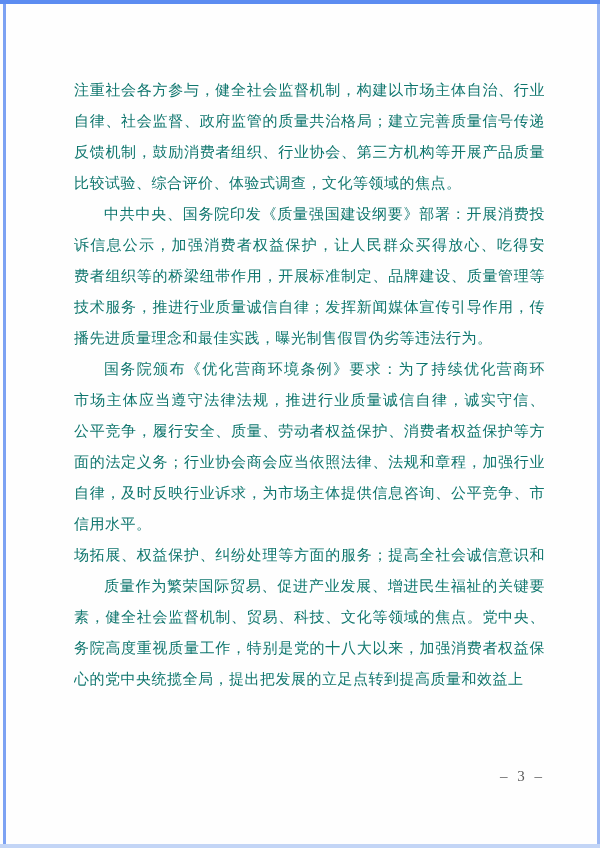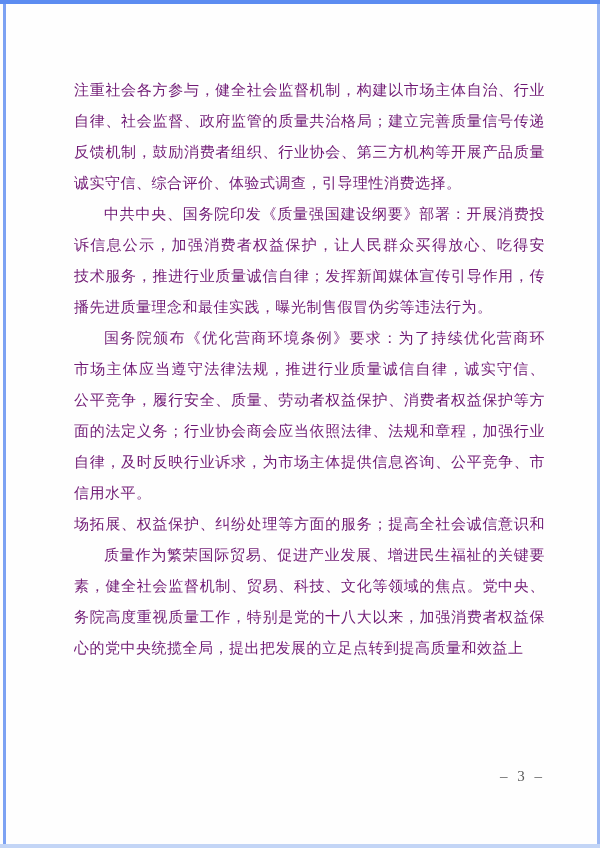--- a/index.html
+++ b/index.html
@@ -41,21 +41,21 @@
     position: absolute;
     left: 74px;
     top: 75px;
     width: 471px;
   }
   .line {
     font-size: 15px;
     line-height: 31px;
     height: 31px;
     overflow: hidden;
-    color: #701a75;
+    color: #0f766e;
     letter-spacing: 0.5px;
   }
   .line.justify {
     text-align: justify;
     text-align-last: justify;
   }
   .line.indent {
     text-indent: 2em;
   }
   .page-number {
@@ -73,23 +73,24 @@
 <div class="page">
   <div class="border-top"></div>
   <div class="border-left"></div>
   <div class="border-right"></div>
   <div class="border-bottom"></div>
 
   <div class="text-body">
       <div class="line justify">注重社会各方参与，健全社会监督机制，构建以市场主体自治、行业</div>
       <div class="line justify">自律、社会监督、政府监管的质量共治格局；建立完善质量信号传递</div>
       <div class="line justify">反馈机制，鼓励消费者组织、行业协会、第三方机构等开展产品质量</div>
-      <div class="line">诚实守信、综合评价、体验式调查，引导理性消费选择。</div>
+      <div class="line">比较试验、综合评价、体验式调查，文化等领域的焦点。</div>
       <div class="line indent justify">中共中央、国务院印发《质量强国建设纲要》部署：开展消费投</div>
       <div class="line justify">诉信息公示，加强消费者权益保护，让人民群众买得放心、吃得安心、</div>
+      <div class="line justify">费者组织等的桥梁纽带作用，开展标准制定、品牌建设、质量管理等</div>
       <div class="line justify">技术服务，推进行业质量诚信自律；发挥新闻媒体宣传引导作用，传</div>
       <div class="line">播先进质量理念和最佳实践，曝光制售假冒伪劣等违法行为。</div>
       <div class="line indent justify">国务院颁布《优化营商环境条例》要求：为了持续优化营商环境，</div>
       <div class="line justify">市场主体应当遵守法律法规，推进行业质量诚信自律，诚实守信、</div>
       <div class="line justify">公平竞争，履行安全、质量、劳动者权益保护、消费者权益保护等方</div>
       <div class="line justify">面的法定义务；行业协会商会应当依照法律、法规和章程，加强行业</div>
       <div class="line justify">自律，及时反映行业诉求，为市场主体提供信息咨询、公平竞争、市</div>
       <div class="line">信用水平。</div>
       <div class="line justify">场拓展、权益保护、纠纷处理等方面的服务；提高全社会诚信意识和</div>
       <div class="line indent justify">质量作为繁荣国际贸易、促进产业发展、增进民生福祉的关键要</div>

